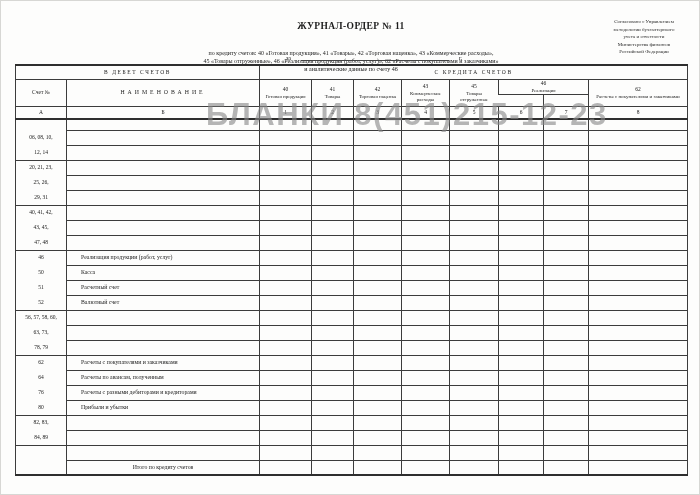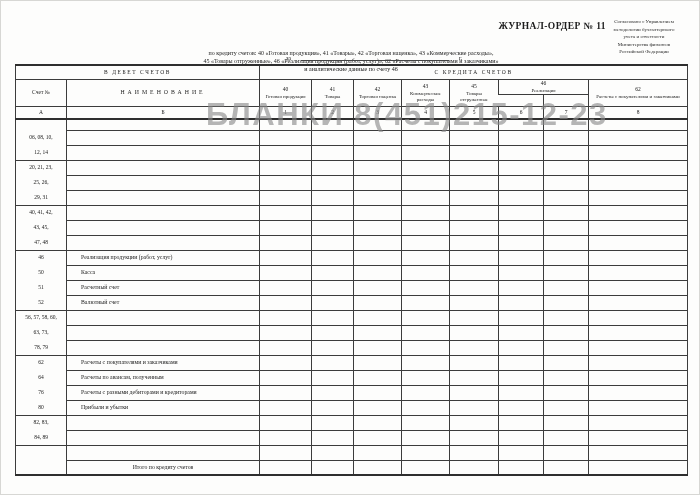--- a/index.html
+++ b/index.html
@@ -7,21 +7,21 @@
   .canvas {
     position:relative; width:700px; height:495px; background:#fdfdfc;
     font-family:"Liberation Serif", serif; color:#1c1c1c; overflow:hidden;
     border:1px solid #d7d7d4;
   }
   .approval {
     position:absolute; top:17px; right:14px; width:82px;
     font-size:5px; line-height:1.5; text-align:center; color:#2a2a2a;
   }
   .titleblock { position:absolute; top:20px; left:95px; width:510px; text-align:center; }
-  .title { font-size:9.5px; font-weight:bold; letter-spacing:0.4px; margin-bottom:19px;text-align:right; }
+  .title { font-size:9.5px; font-weight:bold; letter-spacing:0.4px; margin-bottom:19px; }
   .sub { font-size:6px; line-height:1.25; color:#222; }
   .sub3 { margin-top:1px; }
   .period {
     position:absolute; top:53px; left:285px; display:flex; align-items:flex-end; gap:10px;
     font-size:6px;
   }
   .blankline { display:inline-block; width:148px; border-bottom:0.8px solid #444; height:7px; }
   table.jo {
     position:absolute; left:14px; top:63px; width:672px;
     border-collapse:collapse; table-layout:fixed;

